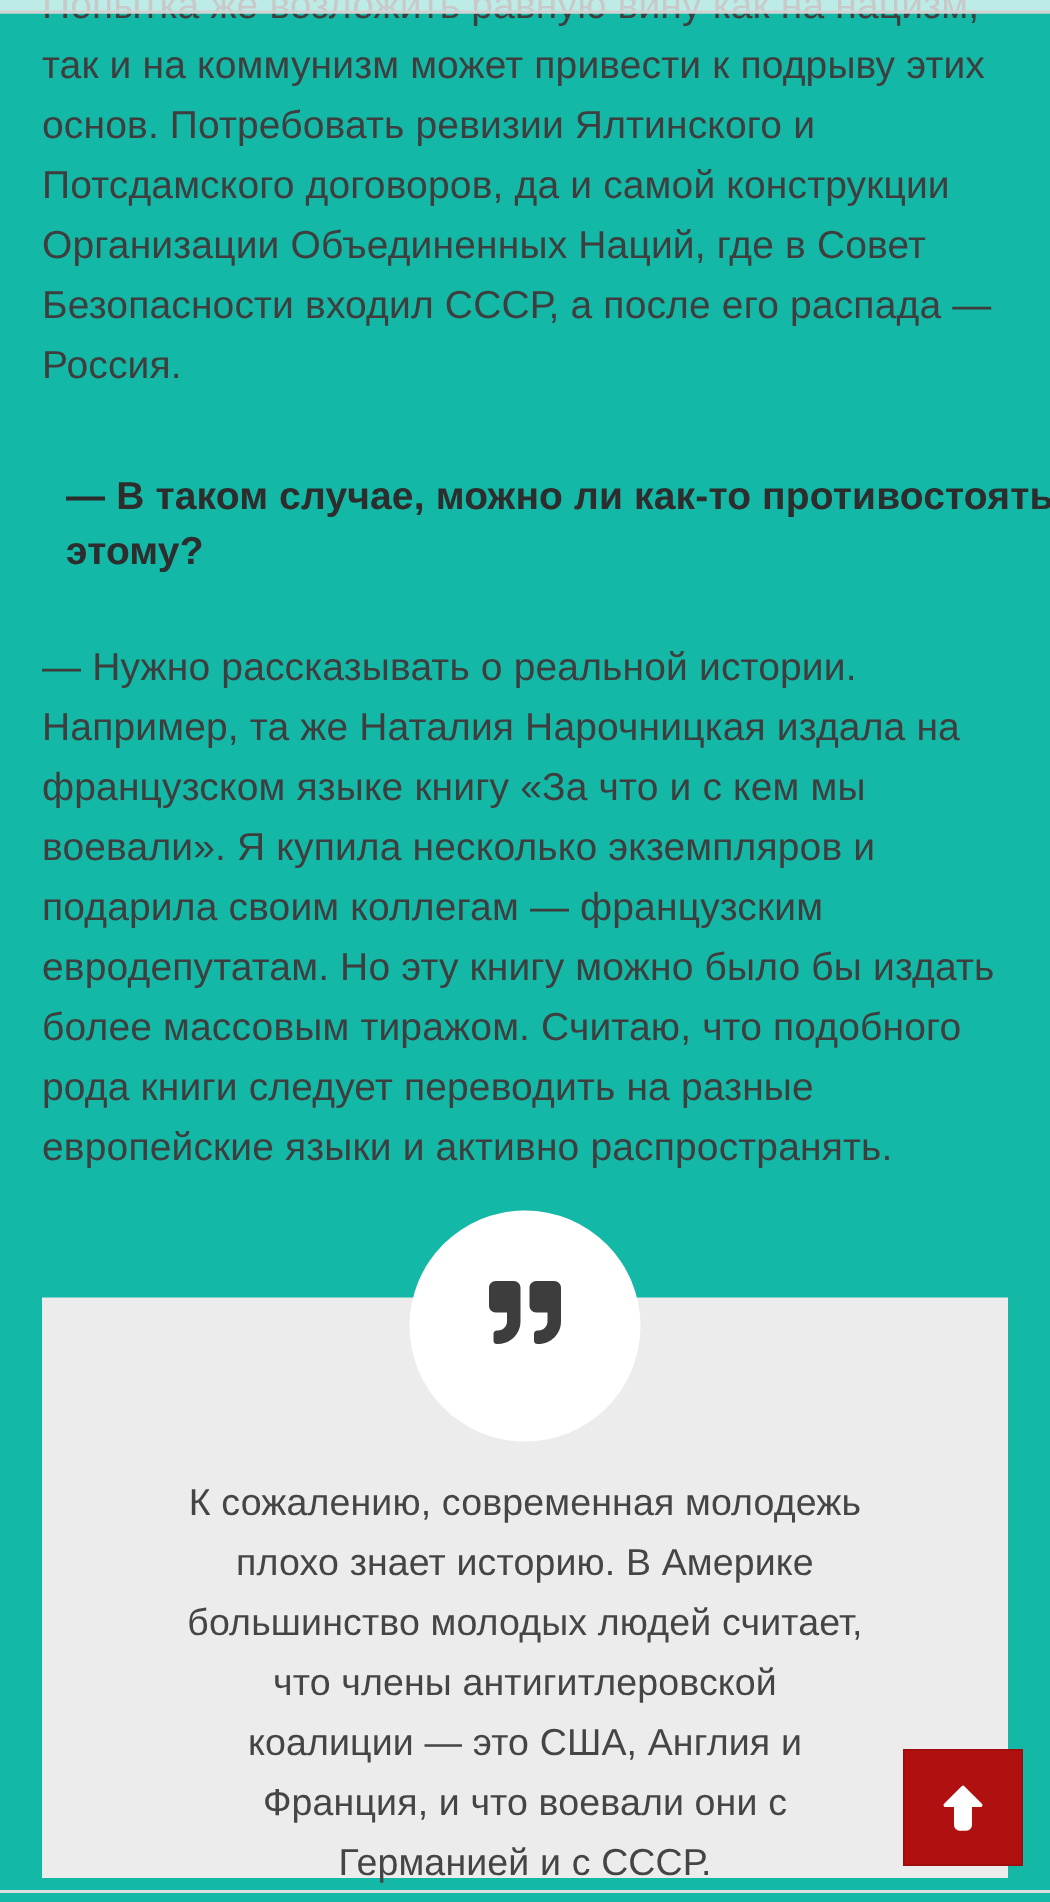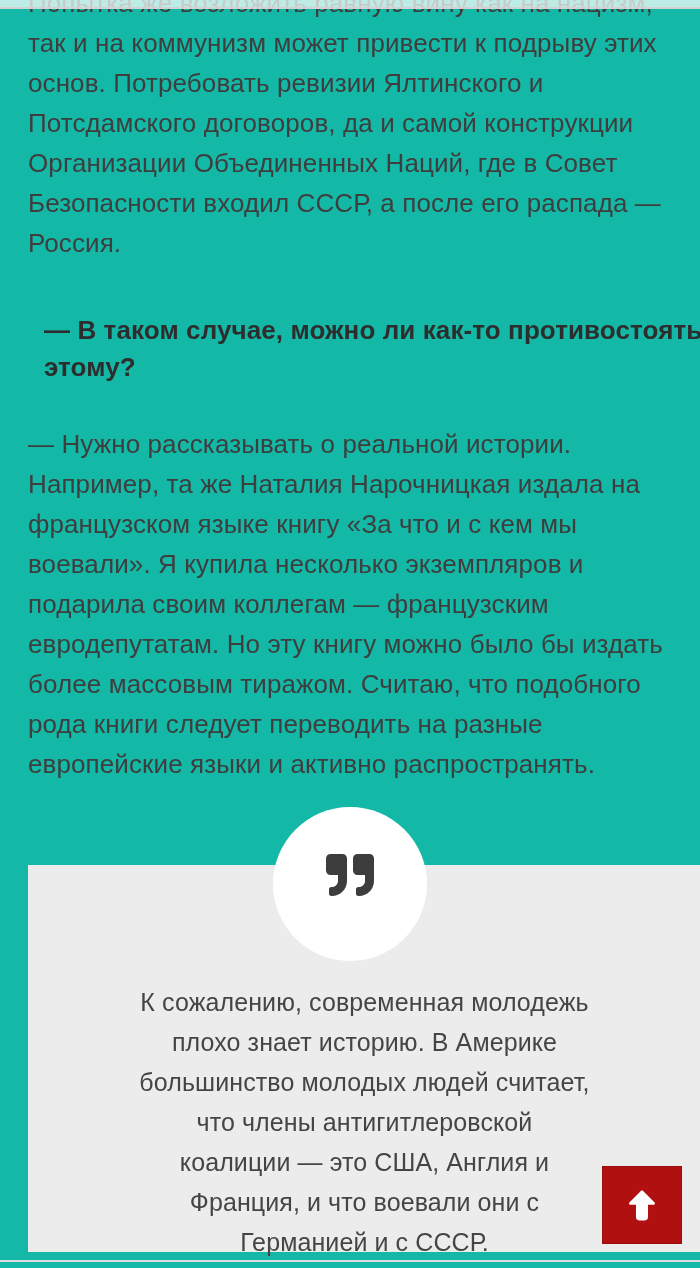--- a/index.html
+++ b/index.html
@@ -46,21 +46,20 @@
     z-index: 6;
   }
 
   #pullquote-block {
     position: absolute;
     left: 28px;
     top: 865px;
     width: 644px;
     height: 387px;
     background: #ececec;
-    padding-left: 29px;
   }
   #quote-circle {
     position: absolute;
     left: 245px;
     top: -58px;
     width: 154px;
     height: 154px;
     border-radius: 50%;
     background: #ffffff;
   }

